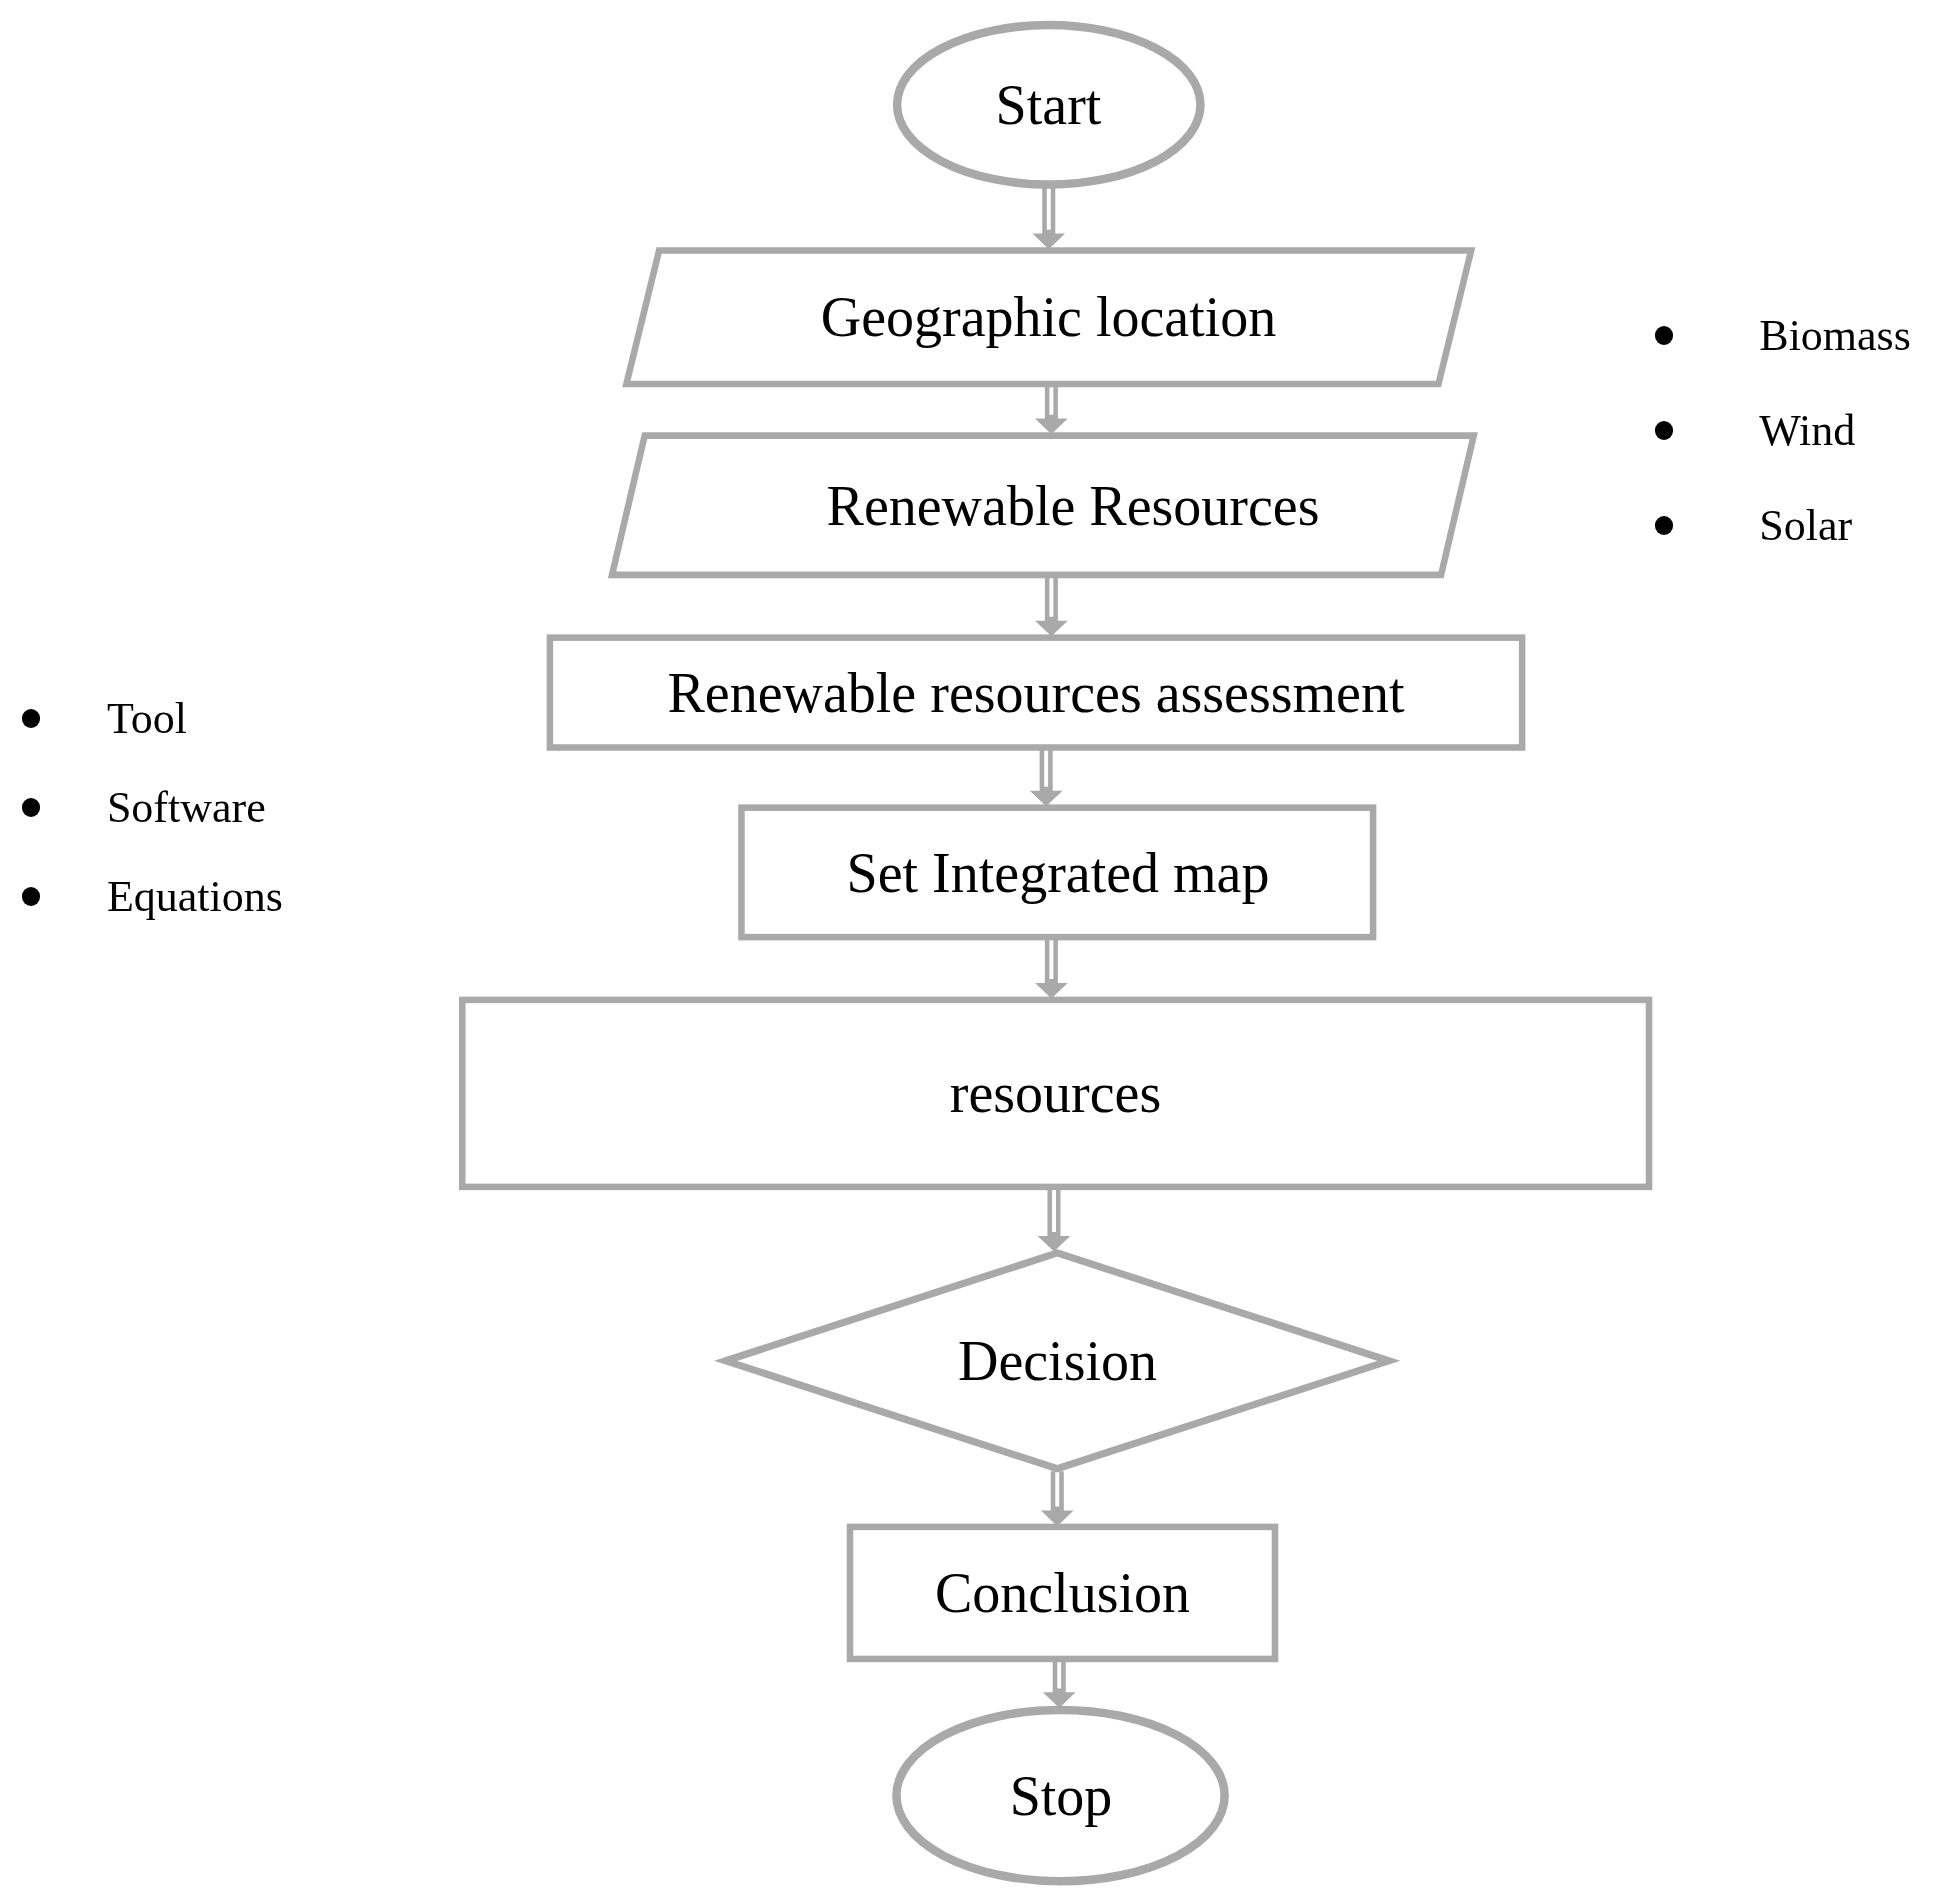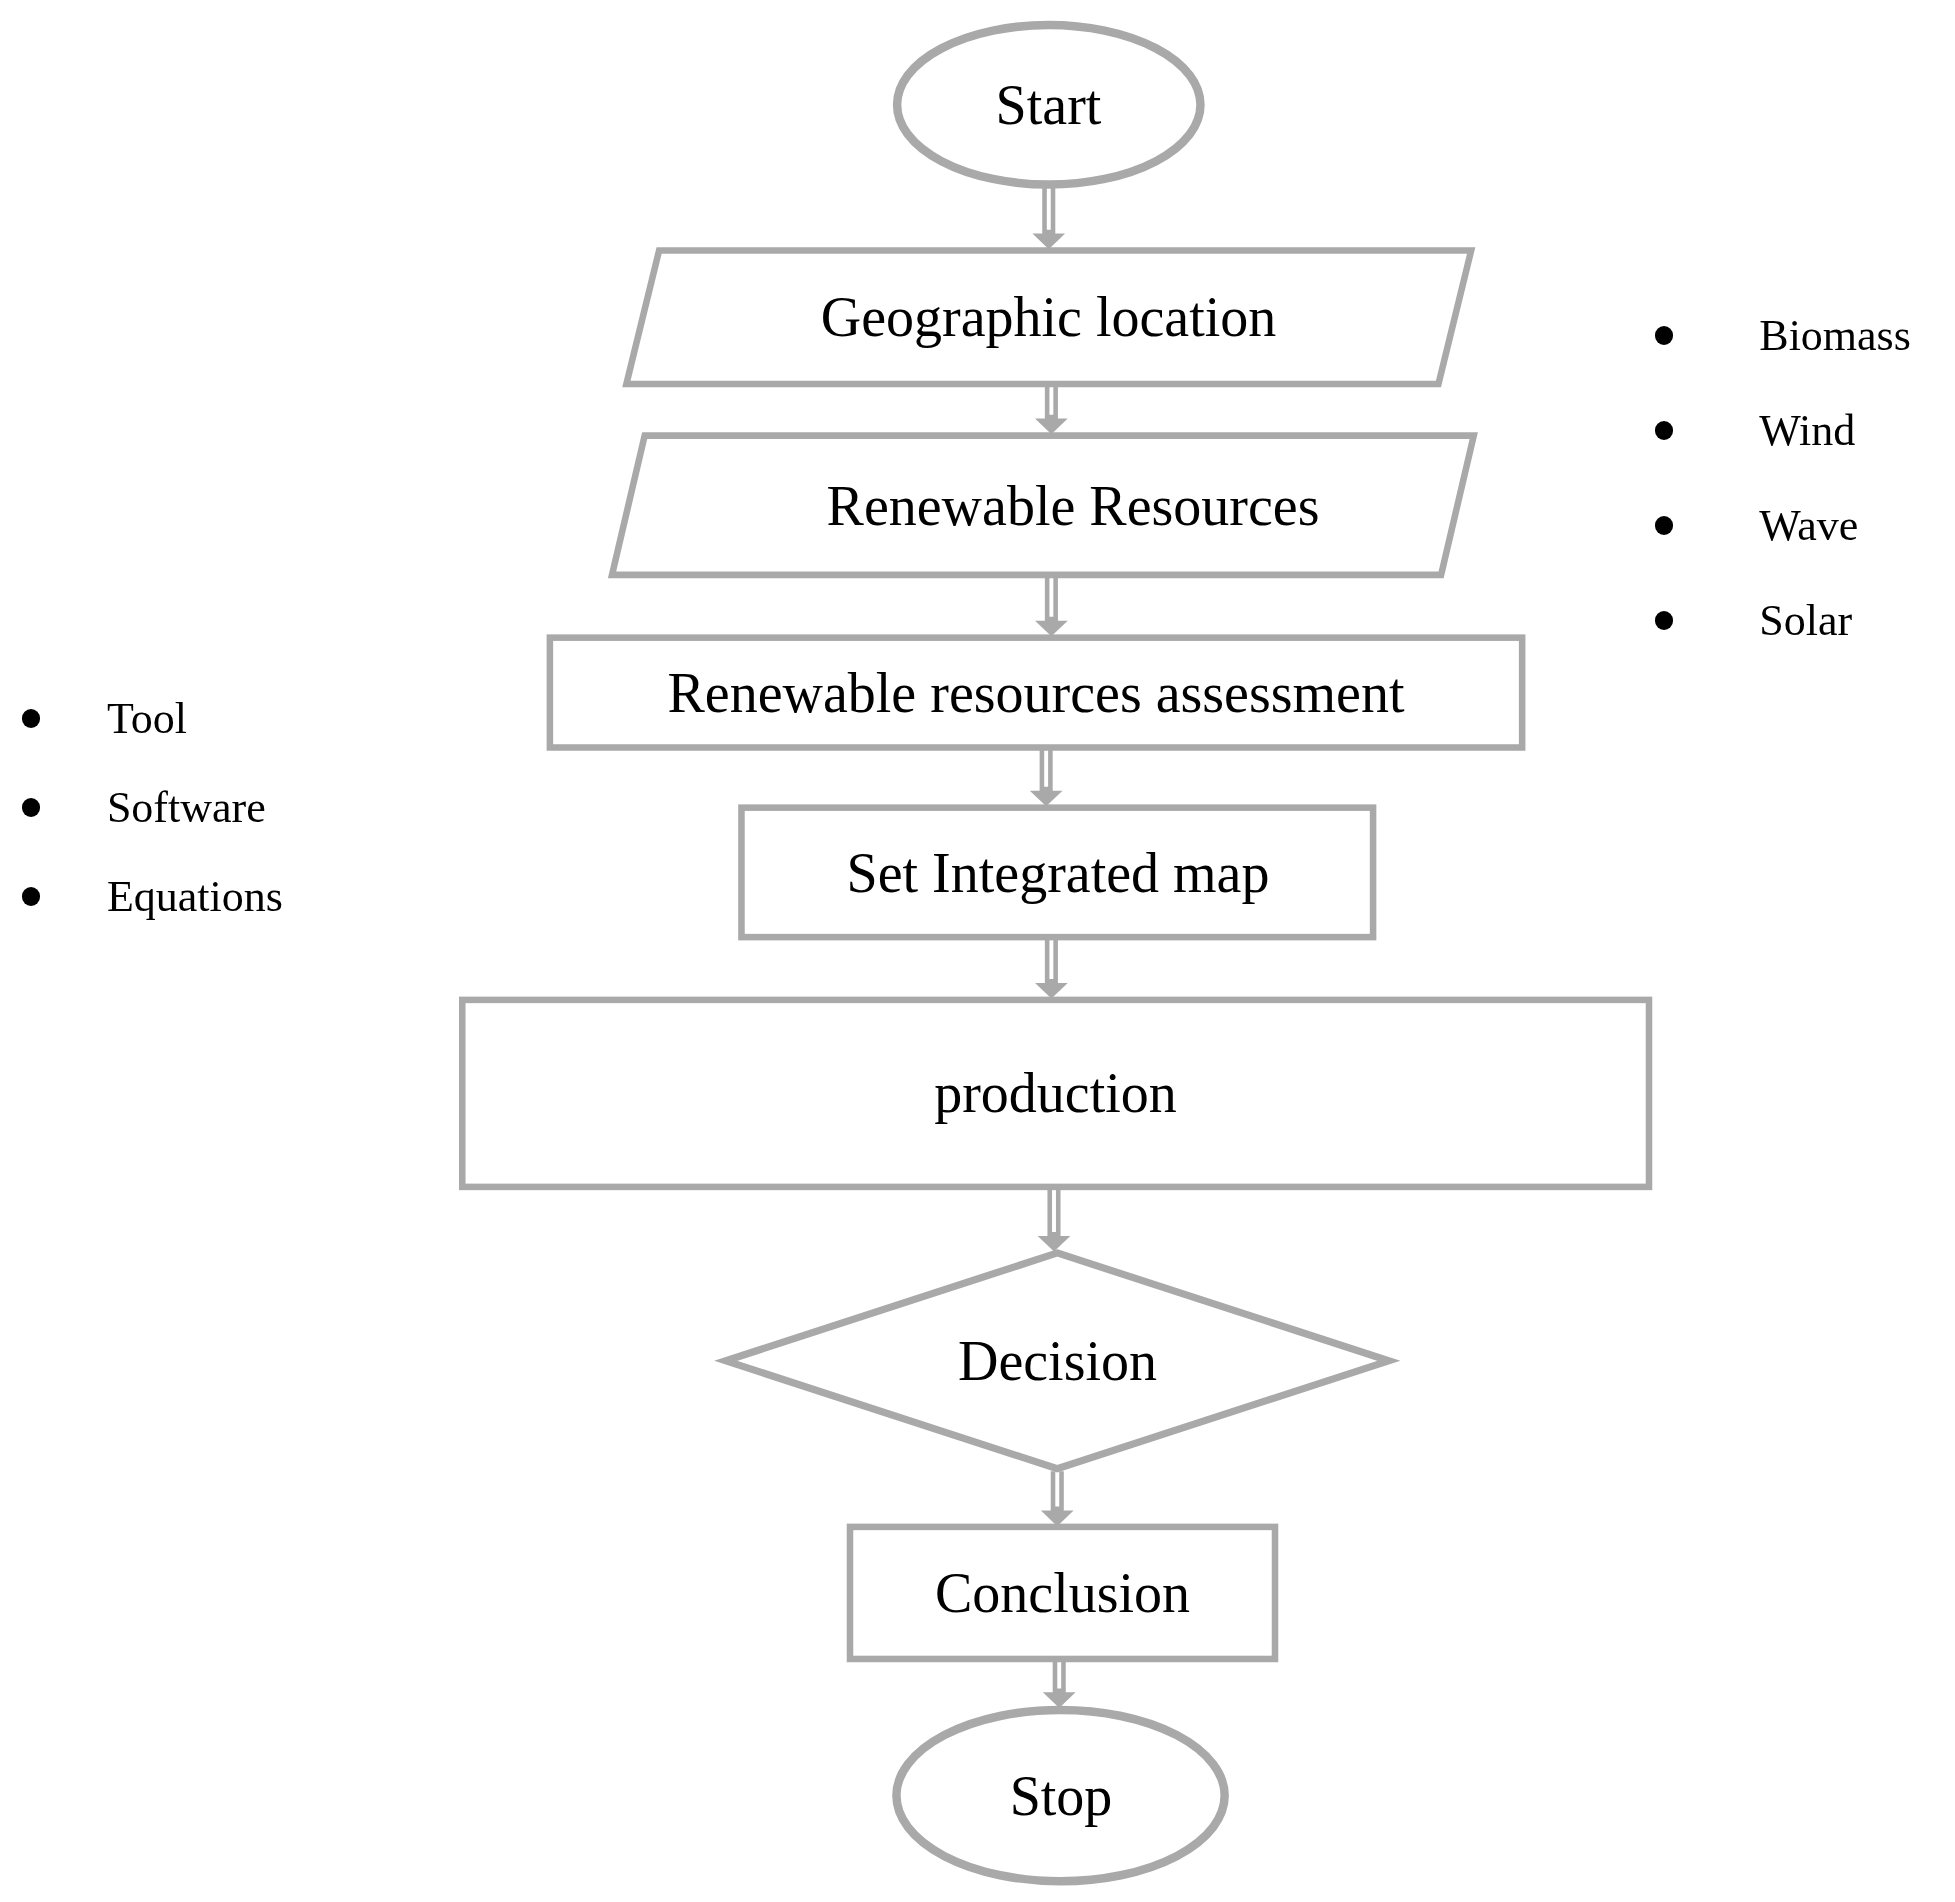--- a/index.html
+++ b/index.html
@@ -119,41 +119,37 @@
 
   <div class="node-label" style="left:626px; top:250px; width:845px; height:133px;">Geographic location</div>
 
   <div class="node-label" style="left:642px; top:436px; width:862px; height:139px;">Renewable Resources</div>
 
   <div class="node-label" style="left:550px; top:638px; width:972px; height:110px;">Renewable resources assessment</div>
 
   <div class="node-label" style="left:742px; top:808px; width:632px; height:129px;">Set Integrated map</div>
 
   <div class="node-label multiline" style="left:462px; top:1000px; width:1187px; height:187px;">
-    <div>production</div>
+    <div>resources</div>
   </div>
 
   <div class="node-label" style="left:726px; top:1253px; width:663px; height:216px;">Decision</div>
 
   <div class="node-label" style="left:850px; top:1527px; width:425px; height:132px;">Conclusion</div>
 
   <div class="node-label" style="left:897px; top:1710px; width:328px; height:171px;">Stop</div>
 
   <ul class="side-list right-list" style="left:1655px; top:288px;">
     <li>
       <span class="bullet-dot"></span>
       <span>Biomass</span>
     </li>
     <li>
       <span class="bullet-dot"></span>
       <span>Wind</span>
-    </li>
-    <li>
-      <span class="bullet-dot"></span>
-      <span>Wave</span>
     </li>
     <li>
       <span class="bullet-dot"></span>
       <span>Solar</span>
     </li>
   </ul>
 
   <ul class="side-list left-list" style="left:21.6px; top:674px;">
     <li>
       <span class="bullet-dot"></span>

